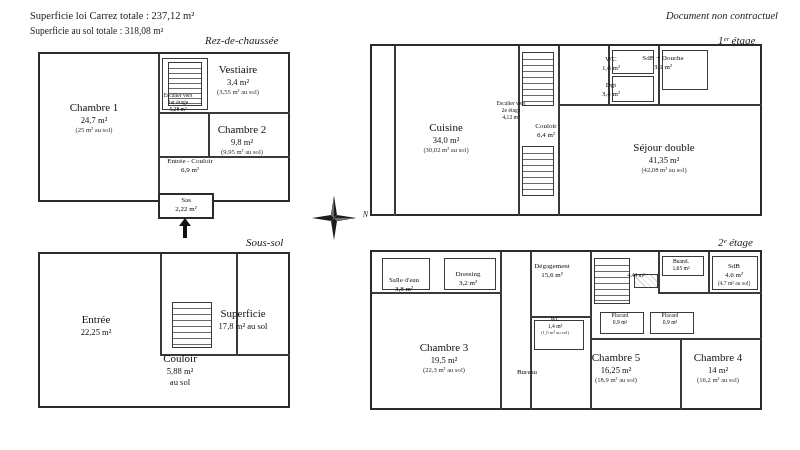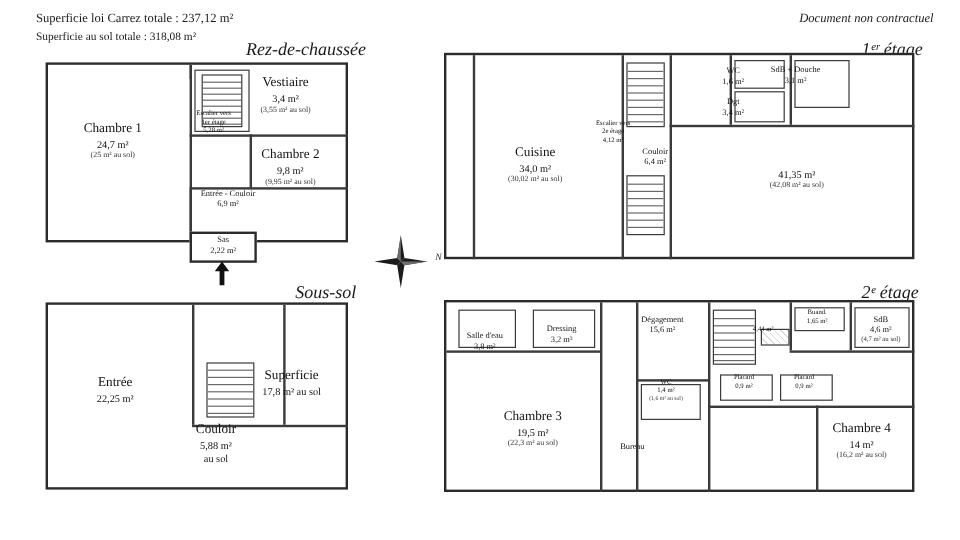--- a/index.html
+++ b/index.html
@@ -12,21 +12,21 @@
     overflow:hidden;
   }
   .sheet{position:absolute;inset:0;font-family:Liberation Serif, serif;}
 
   
   .hdr-left{position:absolute;left:30px;top:8px;font-size:10.5px;line-height:1.5;}
   .hdr-left .l2{font-size:9.5px;}
   .hdr-right{position:absolute;right:22px;top:10px;font-size:10.5px;font-style:italic;}
 
   
-  .plan-title{position:absolute;font-size:15px;font-style:italic;}
+  .plan-title{position:absolute;font-size:11px;font-style:italic;}
 
   
   .plan{position:absolute;box-sizing:border-box;background:#fff;border:2.5px solid #2b2b2b;}
   .inner{position:absolute;box-sizing:border-box;border:1px solid #3a3a3a;background:transparent;}
   .thinwall{position:absolute;background:#3a3a3a;}
   .hatch{position:absolute;box-sizing:border-box;border:1px solid #3a3a3a;
     background:repeating-linear-gradient(45deg,#ffffff 0 3px,#dcdcdc 3px 4px);}
 
   
   .lbl{position:absolute;text-align:center;font-size:8.4px;line-height:1.32;color:#111;}
@@ -209,20 +209,21 @@
   <div class="lbl" style="left:392px;top:120px;width:108px;">
     <div class="nm">Cuisine</div>
     <div class="a">34,0 m²</div>
     <div class="s">(30,02 m² au sol)</div>
   </div>
   <div class="lbl sm" style="left:524px;top:122px;width:44px;">
     <div class="nm">Couloir</div>
     <div class="a">6,4 m²</div>
   </div>
   <div class="lbl" style="left:596px;top:140px;width:136px;">
+    <div class="nm">Séjour double</div>
     <div class="a">41,35 m²</div>
     <div class="s">(42,08 m² au sol)</div>
   </div>
   <div class="lbl sm" style="left:590px;top:55px;width:42px;">
     <div class="nm">WC</div>
     <div class="a">1,6 m²</div>
   </div>
   <div class="lbl sm" style="left:590px;top:81px;width:42px;">
     <div class="nm">Dgt</div>
     <div class="a">3,4 m²</div>
@@ -303,20 +304,25 @@
     <div class="s">(1,6 m² au sol)</div>
   </div>
   <div class="lbl xs" style="left:598px;top:312px;width:44px;">
     <div class="nm">Placard</div>
     <div class="a">0,9 m²</div>
   </div>
   <div class="lbl xs" style="left:648px;top:312px;width:44px;">
     <div class="nm">Placard</div>
     <div class="a">0,9 m²</div>
   </div>
+  <div class="lbl" style="left:570px;top:350px;width:92px;">
+    <div class="nm">Chambre 5</div>
+    <div class="a">16,25 m²</div>
+    <div class="s">(18,9 m² au sol)</div>
+  </div>
   <div class="lbl" style="left:672px;top:350px;width:92px;">
     <div class="nm">Chambre 4</div>
     <div class="a">14 m²</div>
     <div class="s">(16,2 m² au sol)</div>
   </div>
   <div class="lbl xs" style="left:620px;top:272px;width:32px;">
     <div class="a">4,44 m²</div>
   </div>
 
 </div>

